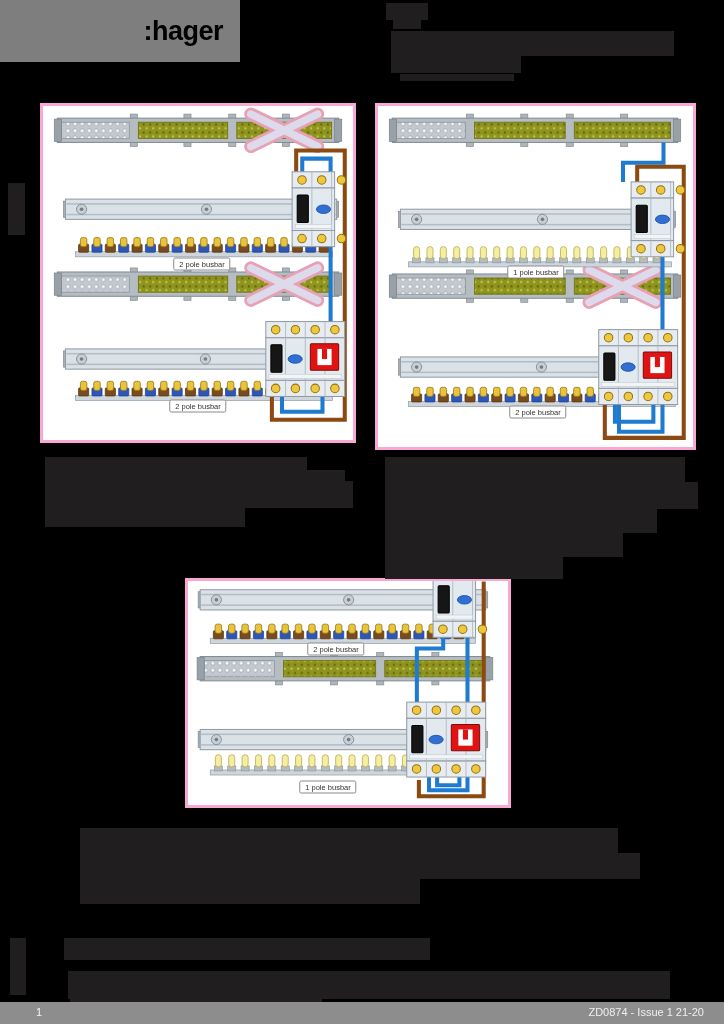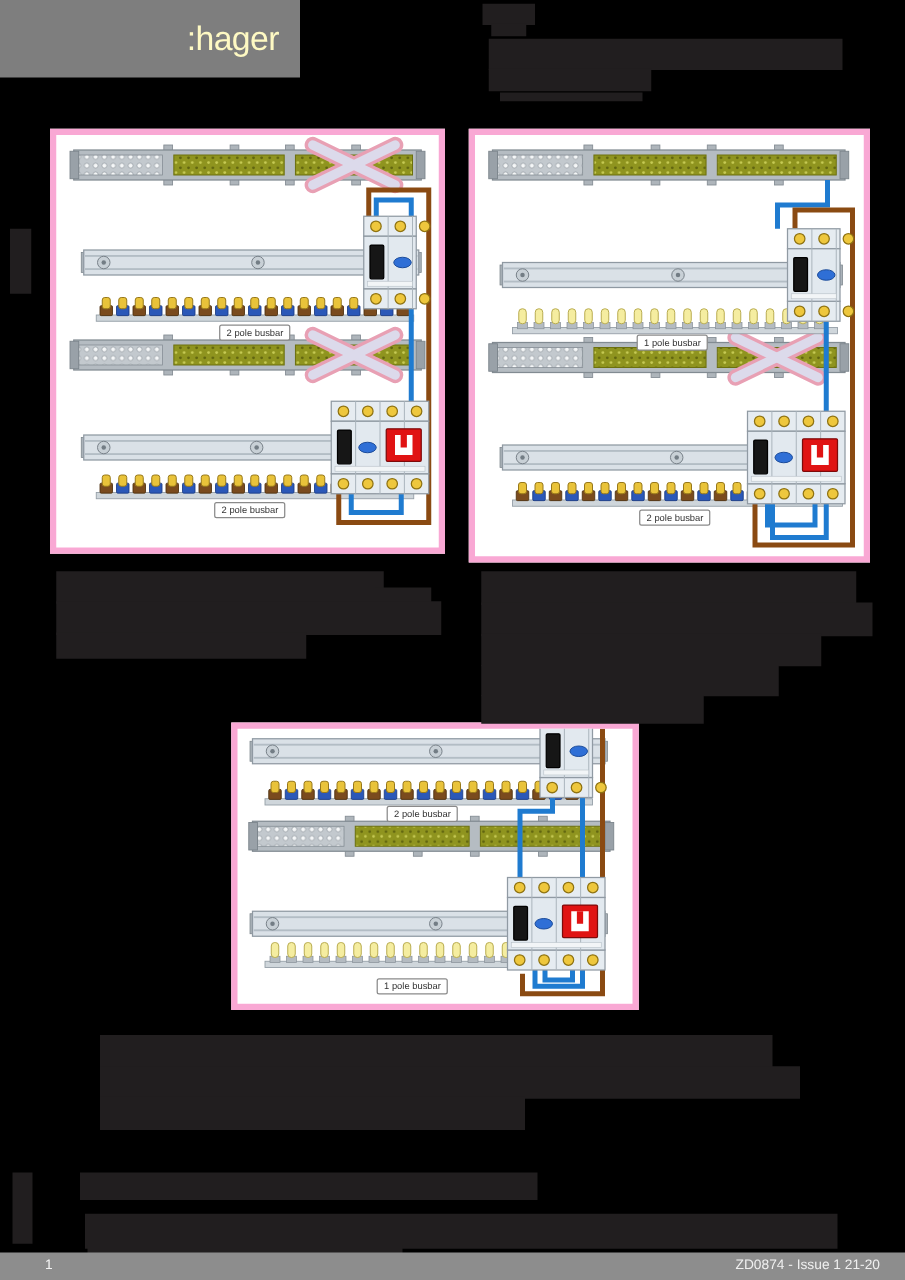--- a/index.html
+++ b/index.html
@@ -1,23 +1,23 @@
 <!DOCTYPE html>
 <html><head>
 <meta charset="utf-8">
 <style>
   html,body{margin:0;padding:0;background:#000;}
   .page{position:relative;width:724px;height:1024px;background:#000;overflow:hidden;
         font-family:"Liberation Sans",sans-serif;}
   .logo-box{position:absolute;left:0;top:0;width:240px;height:62px;background:#7e7e7e;
             display:flex;align-items:center;justify-content:flex-end;padding-right:17px;box-sizing:border-box;}
-  .logo-text{color:#fef9c3;font-weight:normal;font-size:27px;letter-spacing:-0.5px;}
+  .logo-text{color:#000000;font-weight:bold;font-size:27px;letter-spacing:-0.5px;}
   .r{position:absolute;background:#211e1f;}
   .mark-white{position:absolute;left:391px;top:5px;width:9px;height:12px;background:#e9e9e9;}
-  .panel{position:absolute;margin:0;background:#fff;border:5px solid #f9a8d4;box-sizing:border-box;}
+  .panel{position:absolute;margin:0;background:#fff;border:3px solid #f9a8d4;box-sizing:border-box;}
   .panel svg{display:block;width:100%;height:100%;}
   .bus-label{position:absolute;transform:translate(-50%,-50%);background:#fff;border:1px solid #8a8a8a;
              border-radius:2px;padding:1px 5px;font-size:7.5px;color:#333;white-space:nowrap;line-height:1.2;}
   .footer-bar{position:absolute;left:0;top:1002px;width:724px;height:22px;background:#8d8d8d;}
   .pageno{position:absolute;left:36px;top:4px;font-size:11px;color:#f5f5f5;}
   .docref{position:absolute;right:20px;top:4px;font-size:11px;color:#f0f0f0;text-align:right;}
 </style>
 </head>
 <body>
 

